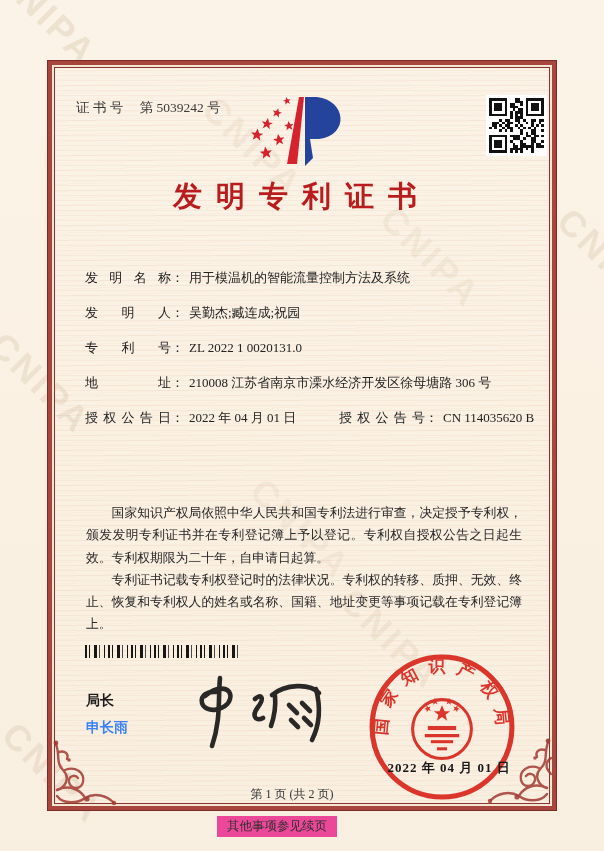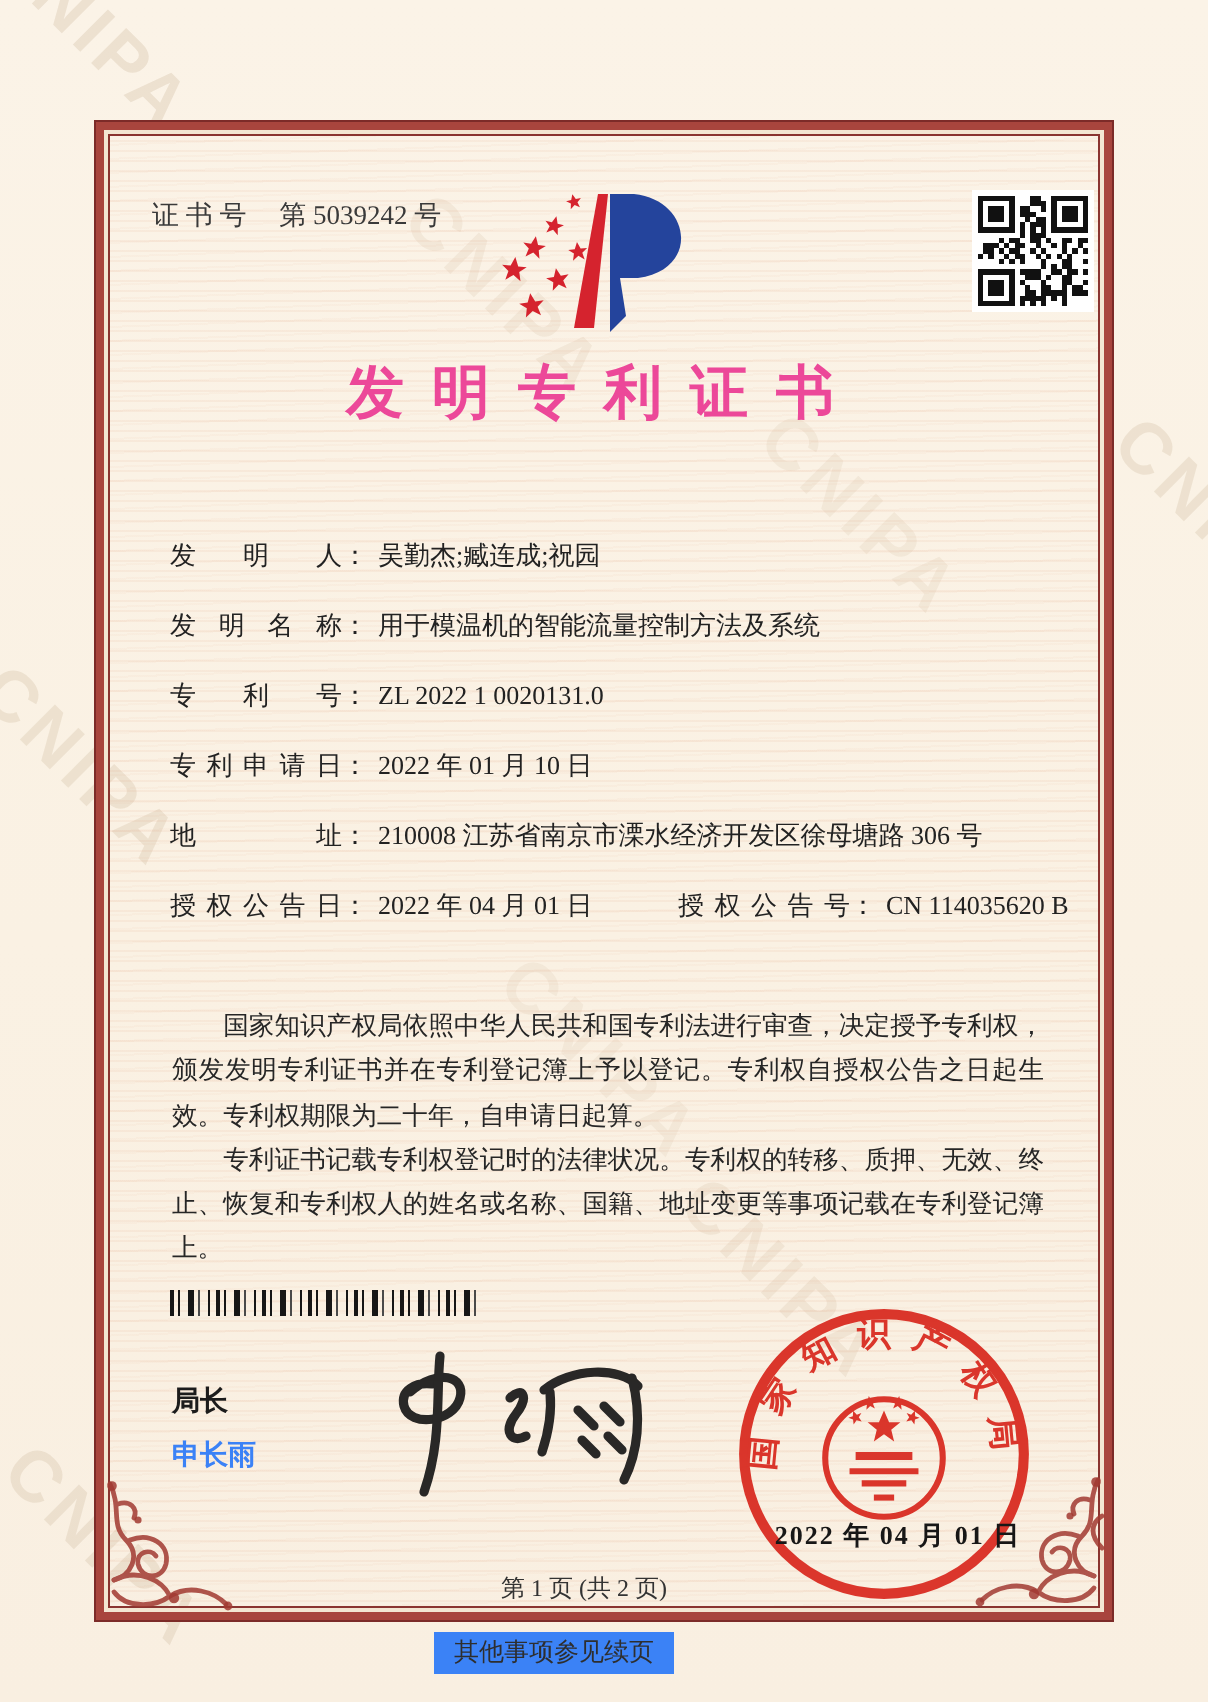--- a/index.html
+++ b/index.html
@@ -21,21 +21,21 @@
     border:4px solid #a8453d;
     box-shadow:0 0 0 1px #7c2b28, inset 0 0 0 2px #f3e6d2, inset 0 0 0 3px #8a3430;
     background:
       repeating-linear-gradient(180deg, rgba(223,153,117,0.10) 0 1px, rgba(0,0,0,0) 1px 5px),
       repeating-linear-gradient(178deg, rgba(223,153,117,0.05) 0 1px, rgba(0,0,0,0) 1px 7px);
   }
   .cert-line{left:76px;top:99px;font-size:13.5px;color:#3a3a3a;}
   .cert-line .num{margin-left:13px;}
   .title{
     left:0;right:0;top:177px;text-align:center;font-size:29px;font-weight:700;
-    letter-spacing:14px;color:#ec4899;
+    letter-spacing:14px;color:#b91c1c;
   }
   .qr-box{left:486px;top:95px;width:61px;height:61px;box-sizing:border-box;background:#fff;padding:3px;}
   .qr-box svg{display:block;width:100%;height:100%;shape-rendering:crispEdges;}
   
   .fields{left:85px;top:260px;right:50px;font-size:13px;color:#222;}
   .frow{height:35px;line-height:35px;white-space:nowrap;}
   .flabel{
     display:inline-block;width:86px;vertical-align:top;white-space:normal;
     text-align:justify;text-align-last:justify;
   }
@@ -56,21 +56,21 @@
   .sig-title{left:86px;top:692px;font:700 14px "Liberation Sans","DejaVu Sans",sans-serif;color:#1c1c1c;text-align:center;}
   .sig-name{left:86px;top:719px;font:700 14px "Liberation Sans","DejaVu Sans",sans-serif;color:#3b82f6;}
   .sig-svg{left:175px;top:672px;}
   .seal-svg{left:366px;top:651px;}
   .seal-date{
     left:379px;top:759px;width:140px;text-align:center;
     font:700 13px "Liberation Serif","DejaVu Serif",serif;color:#171717;letter-spacing:1px;
   }
   .page-number{left:0;right:20px;top:786px;text-align:center;font-size:12px;color:#333;}
   .note{left:0;right:50px;top:816px;text-align:center;font-size:12.5px;color:#2e2e2e;}
-  .note span{background:#3b82f6;padding:2px 10px;display:inline-block;}
+  .note span{background:#ec4899;padding:2px 10px;display:inline-block;}
   .flourish{pointer-events:none;}
 </style>
 </head>
 <body>
 
 <span class="wm" style="left:-16px;top:-6px;opacity:.9">CNIPA</span>
 <span class="wm" style="left:190px;top:126px;opacity:.55">CNIPA</span>
 <span class="wm" style="left:368px;top:236px;opacity:.5">CNIPA</span>
 <span class="wm" style="left:545px;top:238px;opacity:.8">CNIPA</span>
 <span class="wm" style="left:-22px;top:362px;opacity:.8">CNIPA</span>
@@ -325,30 +325,27 @@
       <rect x="10" y="20" width="1" height="1" fill="#111"></rect>
       <rect x="12" y="20" width="1" height="1" fill="#111"></rect>
       <rect x="16" y="20" width="1" height="1" fill="#111"></rect>
     </svg>
 </div>
 
 <div class="abs title">发明专利证书</div>
 
 <div class="abs fields">
   <div class="frow">
+    <span class="flabel">发明名称</span><span>：</span><span class="fvalue">用于模温机的智能流量控制方法及系统</span>
+  </div>
+  <div class="frow">
     <span class="flabel">发明人</span><span>：</span><span class="fvalue">吴勤杰;臧连成;祝园</span>
   </div>
   <div class="frow">
-    <span class="flabel">发明名称</span><span>：</span><span class="fvalue">用于模温机的智能流量控制方法及系统</span>
-  </div>
-  <div class="frow">
     <span class="flabel">专利号</span><span>：</span><span class="fvalue">ZL 2022 1 0020131.0</span>
-  </div>
-  <div class="frow">
-    <span class="flabel">专利申请日</span><span>：</span><span class="fvalue">2022 年 01 月 10 日</span>
   </div>
   <div class="frow">
     <span class="flabel">地址</span><span>：</span><span class="fvalue">210008 江苏省南京市溧水经济开发区徐母塘路 306 号</span>
   </div>
   <div class="frow">
     <span class="flabel">授权公告日</span><span>：</span><span class="fvalue fixed">2022 年 04 月 01 日</span><span class="flabel">授权公告号</span><span>：</span><span class="fvalue">CN 114035620 B</span>
   </div>
 </div>
 
 <div class="abs paras">

